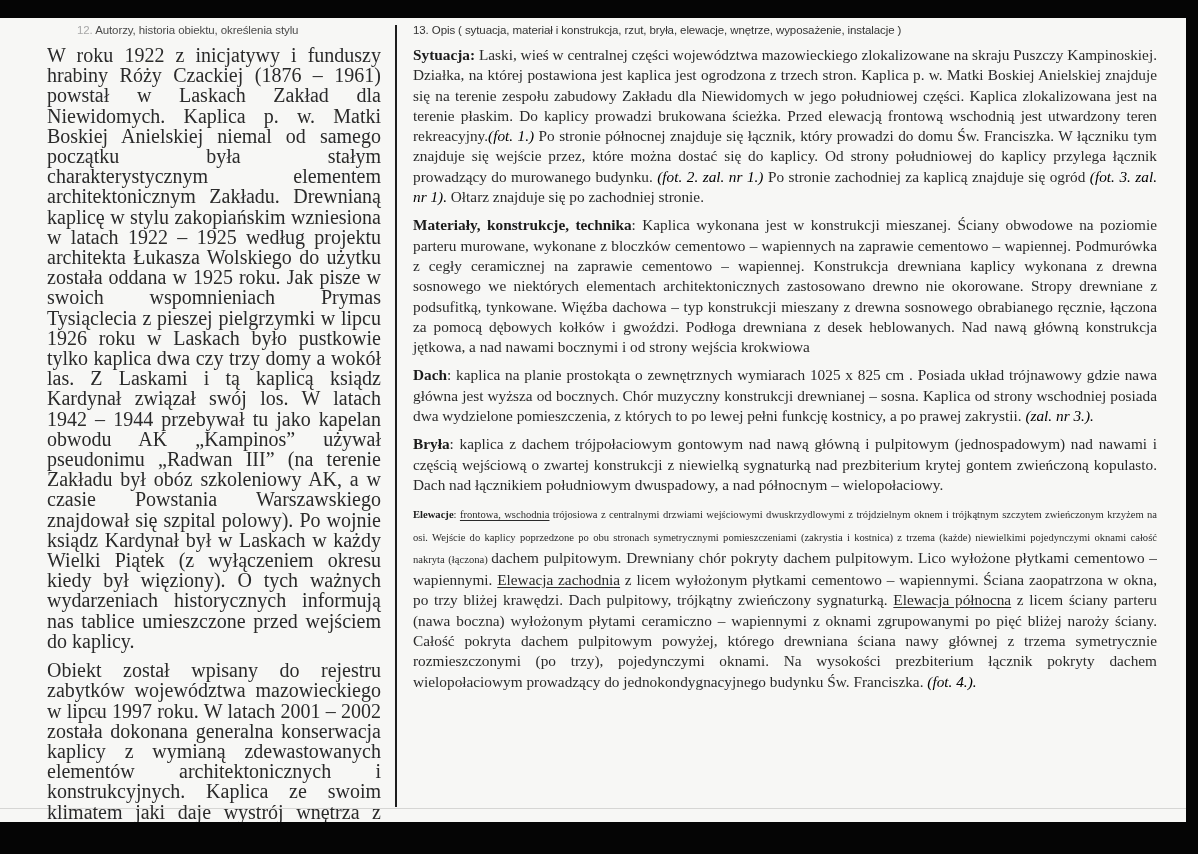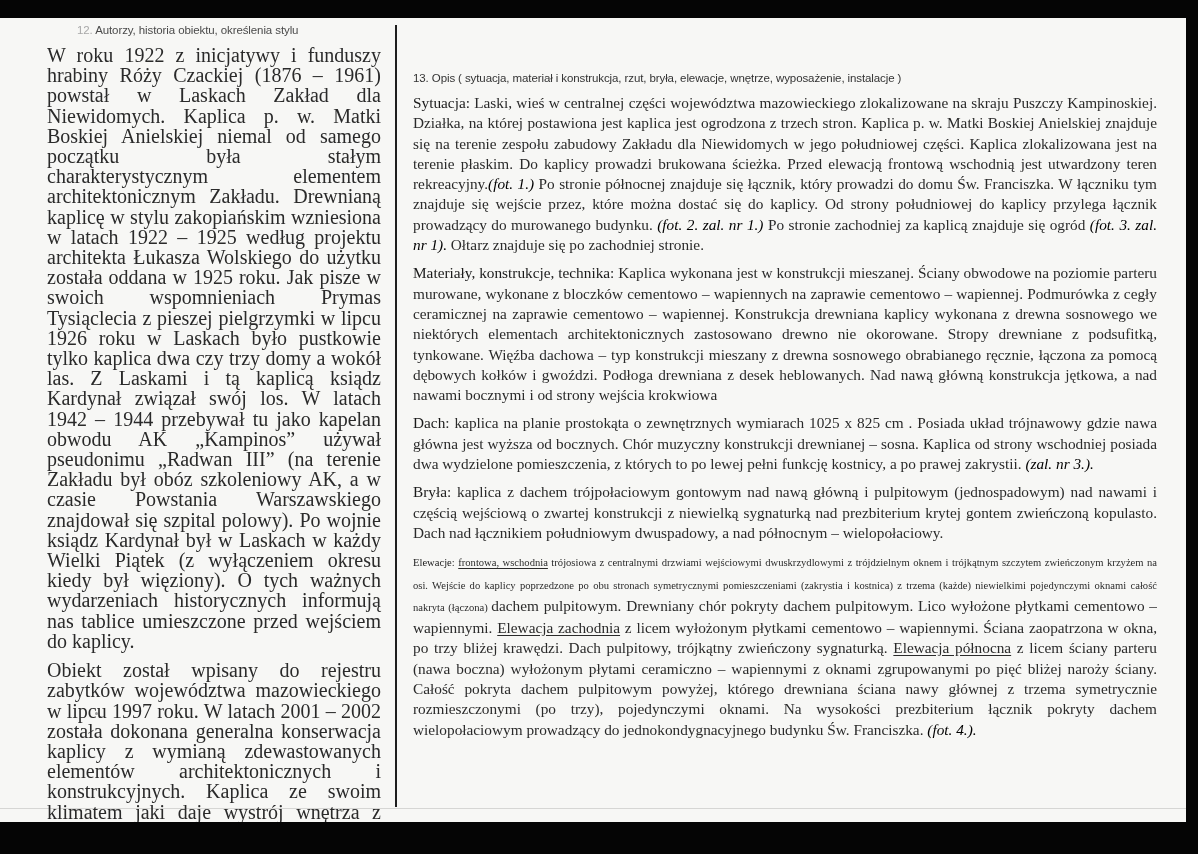--- a/index.html
+++ b/index.html
@@ -26,21 +26,21 @@
       background: #d6d6d4;
     }
     .dot-speck {
       position: absolute; left: 95px; top: 694px; width: 3px; height: 3px;
       background: #999; border-radius: 50%;
     }
     .col-left {
       position: absolute; left: 47px; top: 6px; width: 334px;
     }
     .col-right {
-      position: absolute; left: 413px; top: 6px; width: 744px; margin-top: 48px;
+      position: absolute; left: 413px; top: 6px; width: 744px;
     }
     .section-heading {
       font-family: "Liberation Sans", sans-serif;
       font-size: 11.5px;
       color: #333;
       margin: 0 0 9px 0;
       white-space: nowrap;
       letter-spacing: -0.1px;
     }
     .col-left .section-heading { margin-left: -3px; color: #4a4a4a; }
@@ -50,21 +50,21 @@
       line-height: 20.2px;
       text-align: justify;
       margin: 0 0 9px 0;
       hyphens: none;
     }
     .col-right .para {
       font-size: 15.3px;
       line-height: 20.3px;
       margin-bottom: 8px;
     }
-    .para b { color: #1a1a1a; font-weight: normal; }
+    .para b { color: #1a1a1a; font-weight: bold; }
     .para i { font-style: italic; color: #000000; }
     .small-text {
       font-size: 10.6px;
       line-height: 20.3px;
     }
     .ul { text-decoration: underline; text-underline-offset: 2px; }
   </style>
 </head>
 <body>
 

